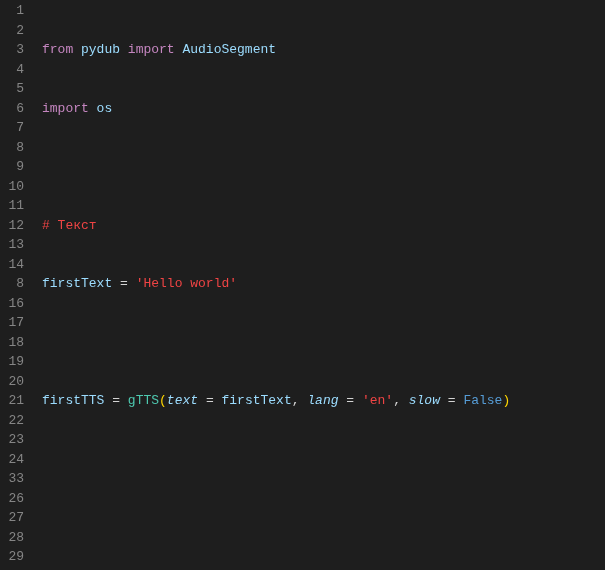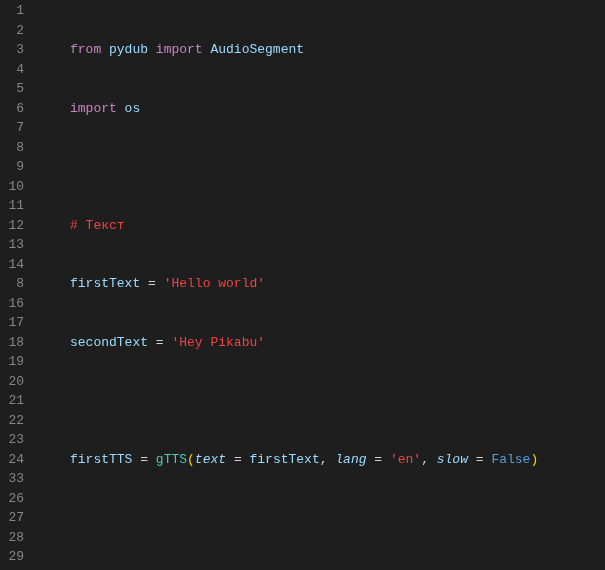--- a/index.html
+++ b/index.html
@@ -26,21 +26,21 @@
   min-width: 34px;
 }
 .gutter div { height: 19.5px; }
 .code {
   flex: 1;
   padding: 1px 0 0 8px;
   color: #d4d4d4;
   white-space: pre;
   position: relative;
 }
-.code-line { height: 19.5px; margin-left: 28px; }
+.code-line { height: 19.5px; }
 .kw { color: #c586c0; }        
 .mod { color: #4ec9b0; }       
 .nm { color: #9cdcfe; }        
 .str { color: #ef4444; }       
 .cmt { color: #ef4444; }       
 .op { color: #d4d4d4; }        
 .par { color: #ffd700; }       
 .kwarg { color: #9cdcfe; font-style: italic; }
 .bool { color: #569cd6; }
 </style>
@@ -79,21 +79,20 @@
     <div>28</div>
     <div>29</div>
   </div>
 
   <div class="code">
     <div class="code-line"><span class="kw">from </span><span class="nm">pydub</span><span class="kw"> import </span><span class="nm">AudioSegment</span></div>
     <div class="code-line"><span class="kw">import </span><span class="nm">os</span></div>
     <div class="code-line"></div>
     <div class="code-line"><span class="cmt"># Текст</span></div>
     <div class="code-line"><span class="nm">firstText</span><span class="op"> = </span><span class="str">'Hello world'</span></div>
-    <div class="code-line"><span class="nm">secondText</span><span class="op"> = </span><span class="str">'Hey Pikabu'</span></div>
     <div class="code-line"></div>
     <div class="code-line"><span class="nm">firstTTS</span><span class="op"> = </span><span class="mod">gTTS</span><span class="par">(</span><span class="kwarg">text</span><span class="op"> = </span><span class="nm">firstText</span><span class="op">, </span><span class="kwarg">lang</span><span class="op"> = </span><span class="str">'en'</span><span class="op">, </span><span class="kwarg">slow</span><span class="op"> = </span><span class="bool">False</span><span class="par">)</span></div>
     
     
     
     
     
     
     
     

